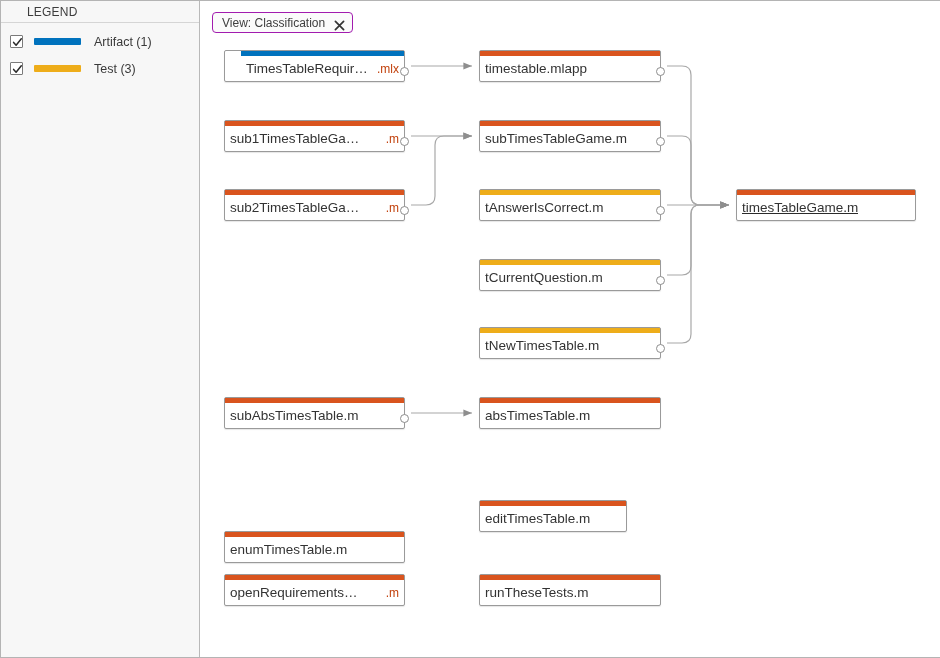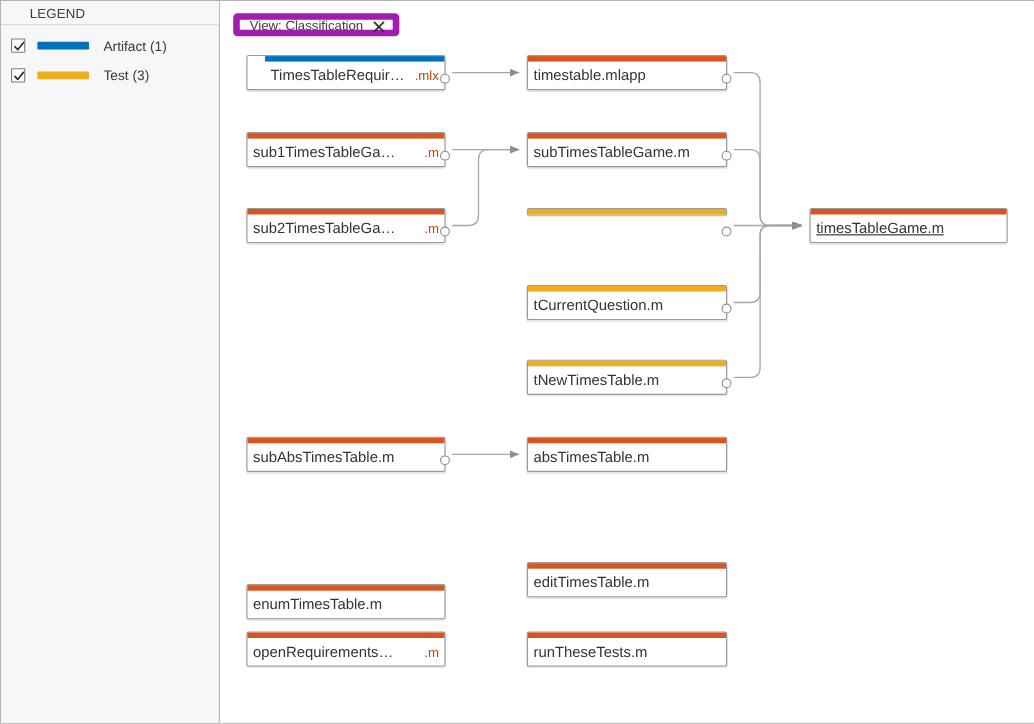--- a/index.html
+++ b/index.html
@@ -20,21 +20,21 @@
   .lg-check svg{position:absolute;left:1px;top:1px;}
   .lg-swatch{width:47px;height:7px;margin-left:11px;flex:0 0 auto;border-radius:1px;}
   .lg-label{margin-left:13px;font-size:12.5px;color:#3a3a3a;white-space:nowrap;}
 
   
   #canvas{position:absolute;left:200px;top:0;width:739px;height:656px;background:#fff;overflow:hidden;}
   #edge-layer{position:absolute;left:0;top:0;width:739px;height:656px;pointer-events:none;}
 
   
   #view-chip{position:absolute;left:11px;top:11px;height:21px;display:flex;align-items:center;padding:0 7px 0 9px;
-    background:#fbfbfb;border:6px solid #a21caf;border-radius:4px;box-sizing:border-box;}
+    background:#fbfbfb;border:1px solid #a21caf;border-radius:4px;box-sizing:border-box;}
   #view-chip-label{font-size:12px;color:#404040;white-space:nowrap;}
   #view-chip-close{margin-left:9px;width:11px;height:11px;position:relative;}
 
   
   .node{position:absolute;box-sizing:border-box;background:#fff;border:1px solid #9a9a9a;border-radius:2px;
     box-shadow:0 1px 1px rgba(0,0,0,.10);}
   .node-bar{height:5px;width:100%;}
   .node-body{height:25px;display:flex;align-items:center;padding:0 5px;box-sizing:border-box;}
   .node-text{font-size:13.5px;color:#333;white-space:nowrap;overflow:hidden;}
   .node-ext{font-size:12px;color:#c2410c;margin-left:auto;padding-left:4px;white-space:nowrap;}
@@ -153,20 +153,23 @@
         </div>
         <div class="node" style="left: 278px; top: 119px; width: 182px;">
           <div class="node-bar" style="background: rgb(217, 84, 30);"></div>
           <div class="node-body">
             <span class="node-text">subTimesTableGame.m</span>
           </div>
           <span class="port-out"></span>
         </div>
         <div class="node" style="left: 278px; top: 188px; width: 182px;">
           <div class="node-bar" style="background: rgb(238, 173, 26);"></div>
+          <div class="node-body">
+            <span class="node-text">tAnswerIsCorrect.m</span>
+          </div>
           <span class="port-out"></span>
         </div>
         <div class="node" style="left: 278px; top: 258px; width: 182px;">
           <div class="node-bar" style="background: rgb(238, 173, 26);"></div>
           <div class="node-body">
             <span class="node-text">tCurrentQuestion.m</span>
           </div>
           <span class="port-out"></span>
         </div>
         <div class="node" style="left: 278px; top: 326px; width: 182px;">
@@ -175,21 +178,21 @@
             <span class="node-text">tNewTimesTable.m</span>
           </div>
           <span class="port-out"></span>
         </div>
         <div class="node" style="left: 278px; top: 396px; width: 182px;">
           <div class="node-bar" style="background: rgb(217, 84, 30);"></div>
           <div class="node-body">
             <span class="node-text">absTimesTable.m</span>
           </div>
         </div>
-        <div class="node" style="left: 278px; top: 510px; width: 182px;">
+        <div class="node" style="left: 278px; top: 499px; width: 148px;">
           <div class="node-bar" style="background: rgb(217, 84, 30);"></div>
           <div class="node-body">
             <span class="node-text">editTimesTable.m</span>
           </div>
         </div>
         <div class="node" style="left: 278px; top: 573px; width: 182px;">
           <div class="node-bar" style="background: rgb(217, 84, 30);"></div>
           <div class="node-body">
             <span class="node-text">runTheseTests.m</span>
           </div>

